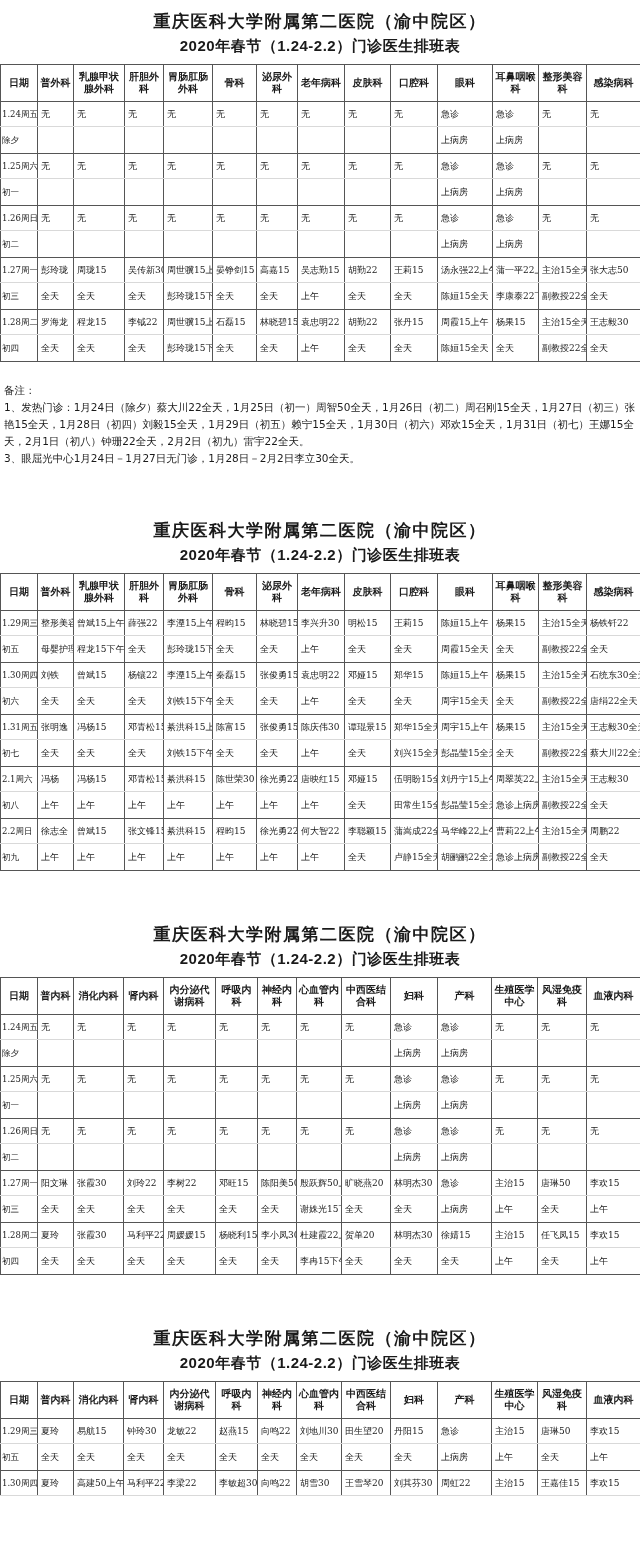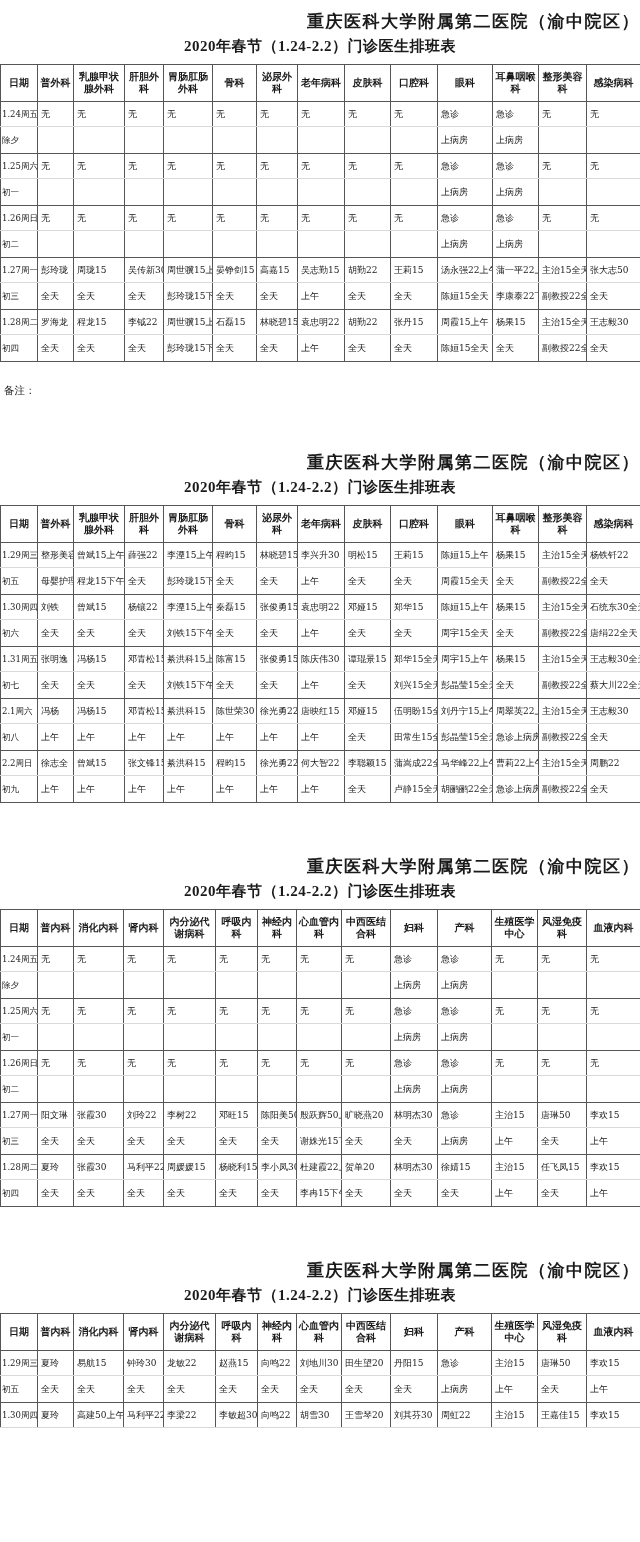--- a/index.html
+++ b/index.html
@@ -1,26 +1,26 @@
 <!DOCTYPE html>
 <html><head>
 <meta charset="utf-8">
 <style>
   html,body { margin:0; padding:0; background:#ffffff; }
   body { width:640px; font-family:"DejaVu Sans","Liberation Sans",sans-serif; color:#1a1a1a; }
   .page { width:640px; position:relative; background:#fff; padding-top:2px; }
   .sheet { margin:0 0 30px 0; }
   .sheet + .sheet { padding-top:14px; }
   h1.title {
-    font-size:17px; font-weight:bold; text-align:right; margin:8px 0 4px;
+    font-size:17px; font-weight:bold; text-align:center; margin:8px 0 4px;
     font-family:"DejaVu Serif","Liberation Serif",serif; letter-spacing:1.5px;
   }
   h2.subtitle {
     font-size:15px; font-weight:bold; text-align:center; margin:2px 0 8px;
-    font-family:Liberation Serif, serif; letter-spacing:0.5px;
+    font-family:Liberation Sans, sans-serif; letter-spacing:0.5px;
   }
   table { width:640px; border-collapse:collapse; table-layout:fixed; border:1.5px solid #444; }
   th {
     font-size:10px; font-weight:bold; border:1px solid #555;
     padding:2px 1px; height:32px; line-height:1.25; text-align:center;
     font-family:"DejaVu Serif","Liberation Serif",serif;
   }
   td {
     font-size:9px; border:1px solid #555; padding:1px 3px; height:22px;
     line-height:1.2; white-space:nowrap; overflow:hidden; vertical-align:middle;
@@ -234,20 +234,22 @@
             <td>陈姮15全天</td>
             <td>全天</td>
             <td>副教授22全天</td>
             <td>全天</td>
           </tr>
         </tbody>
       </table>
     <div class="notes">
       <div class="note-line">备注：</div>
       <div>
+          <div class="note-line">1、发热门诊：1月24日（除夕）蔡大川22全天，1月25日（初一）周智50全天，1月26日（初二）周召刚15全天，1月27日（初三）张艳15全天，1月28日（初四）刘毅15全天，1月29日（初五）赖宁15全天，1月30日（初六）邓欢15全天，1月31日（初七）王娜15全天，2月1日（初八）钟珊22全天，2月2日（初九）雷宇22全天。</div>
+          <div class="note-line">3、眼屈光中心1月24日－1月27日无门诊，1月28日－2月2日李立30全天。</div>
         </div>
     </div>
   </section>
 
   <section class="sheet">
     <h1 class="title">重庆医科大学附属第二医院（渝中院区）</h1>
     <h2 class="subtitle">2020年春节（1.24-2.2）门诊医生排班表</h2>
     <table>
         <colgroup>
           <col style="width: 37px;">

